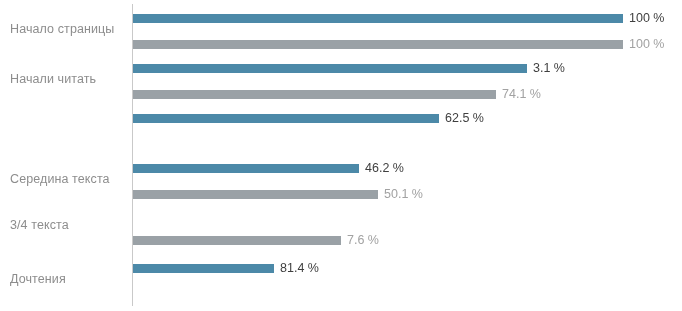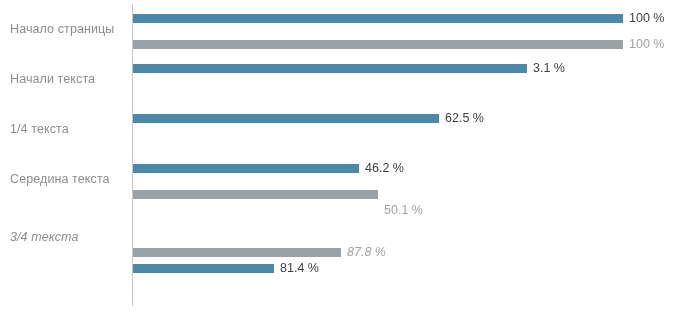--- a/index.html
+++ b/index.html
@@ -96,55 +96,59 @@
       <div class="bar primary" style="width:490px;"></div>
       <div class="value-label primary" style="left:496px;">100 %</div>
     </div>
     <div class="bar-row secondary">
       <div class="bar secondary" style="width:490px;"></div>
       <div class="value-label secondary" style="left:496px;">100 %</div>
     </div>
   </div>
 
   <div class="group" style="top:54px;">
-    <div class="cat-label">Начали текста</div>
+    <div class="cat-label">Начали читать</div>
     <div class="bar-row primary">
       <div class="bar primary" style="width:394px;"></div>
       <div class="value-label primary" style="left:400px;">3.1 %</div>
     </div>
+    <div class="bar-row secondary">
+      <div class="bar secondary" style="width:363px;"></div>
+      <div class="value-label secondary" style="left:369px;">74.1 %</div>
+    </div>
   </div>
 
   <div class="group" style="top:104px;">
-    <div class="cat-label">1/4 текста</div>
     <div class="bar-row primary">
       <div class="bar primary" style="width:306px;"></div>
       <div class="value-label primary" style="left:312px;">62.5 %</div>
     </div>
   </div>
 
   <div class="group" style="top:154px;padding-left:21px;">
     <div class="cat-label">Середина текста</div>
     <div class="bar-row primary">
       <div class="bar primary" style="width:226px;"></div>
       <div class="value-label primary" style="left:232px;">46.2 %</div>
     </div>
     <div class="bar-row secondary">
       <div class="bar secondary" style="width:245px;"></div>
-      <div class="value-label secondary" style="left:251px;margin-top:16px;">50.1 %</div>
+      <div class="value-label secondary" style="left:251px;">50.1 %</div>
     </div>
   </div>
 
-  <div class="group" style="top:212px;font-style:italic;">
+  <div class="group" style="top:200px;">
     <div class="cat-label">3/4 текста</div>
     <div class="bar-row secondary">
       <div class="bar secondary" style="width:208px;"></div>
-      <div class="value-label secondary" style="left:214px;">87.8 %</div>
+      <div class="value-label secondary" style="left:214px;">7.6 %</div>
     </div>
   </div>
 
   <div class="group" style="top:254px;">
+    <div class="cat-label">Дочтения</div>
     <div class="bar-row primary">
       <div class="bar primary" style="width:141px;"></div>
       <div class="value-label primary" style="left:147px;">81.4 %</div>
     </div>
   </div>
 
 </div>
 
 </body></html>

